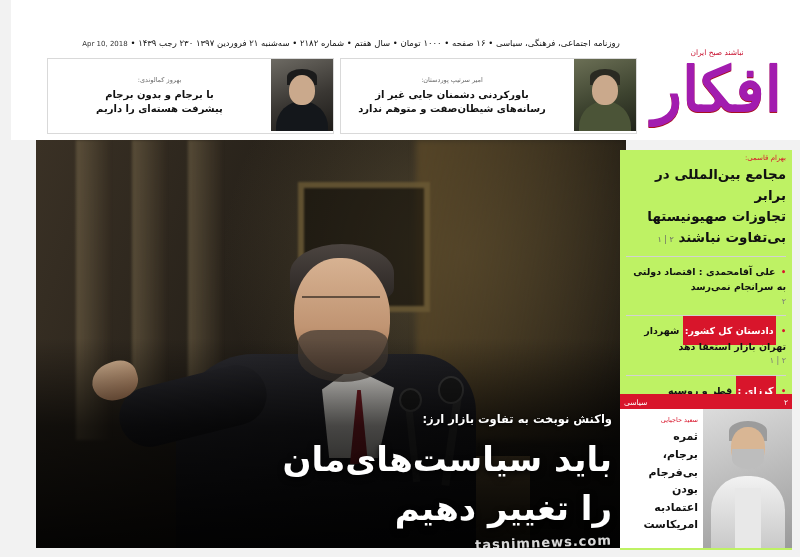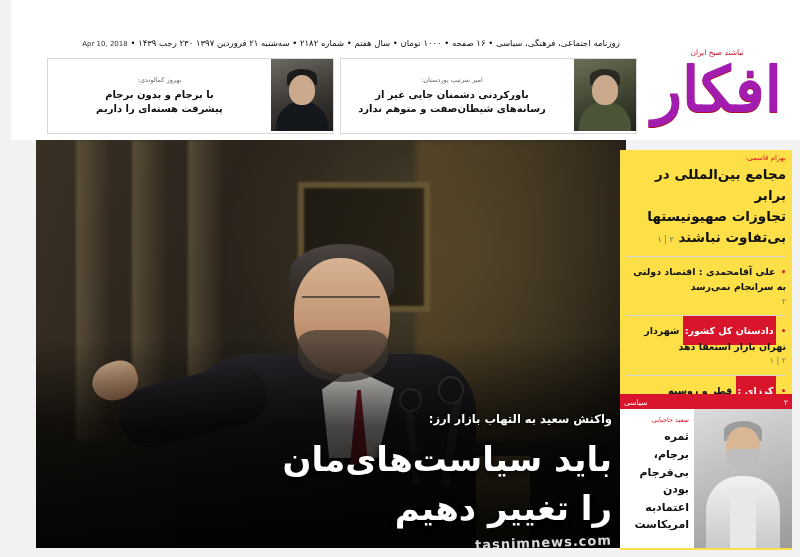--- a/index.html
+++ b/index.html
@@ -197,21 +197,21 @@
   }
   .hero-title{
     position:absolute;right:14px;bottom:16px;left:40px;
     color:#ffffff;direction:rtl;text-align:right;
     font-size:34px;font-weight:bold;line-height:1.42;
     text-shadow:0 2px 6px rgba(0,0,0,.95);
   }
   
   .sidebar{
     position:absolute;top:150px;right:8px;width:172px;height:400px;
-    background:#fde047;
+    background:#bef264;
     display:flex;flex-direction:column;
   }
   .sb-byline{
     font-size:7px;color:#d8152b;direction:rtl;text-align:right;
     padding:4px 6px 2px 6px;
   }
   .sb-lead{
     direction:rtl;text-align:right;padding:0 6px 6px 6px;
     font-size:13.5px;font-weight:bold;color:#111;line-height:1.55;
   }
@@ -232,21 +232,21 @@
     position:absolute;right:8px;bottom:9px;width:172px;height:152px;
     background:#ffffff;border-top:2px solid #d8152b;overflow:hidden;
   }
   .sb-card-bar{
     height:13px;background:#d8152b;color:#fff;font-size:7.5px;
     display:flex;align-items:center;justify-content:space-between;
     padding:0 4px;direction:rtl;
   }
   .sb-card-body{display:flex;flex-direction:row-reverse;height:139px;}
   .sb-card-text{
-    width:66px;padding:6px 5px 4px 3px;direction:rtl;text-align:right;
+    width:66px;padding:6px 5px 4px 12px;direction:rtl;text-align:right;
     font-size:11px;font-weight:bold;color:#111;line-height:1.6;
   }
   .sb-card-byline{font-size:6.5px;color:#d8152b;font-weight:normal;margin-bottom:3px;}
   .sb-card-photo{
     flex:1;position:relative;background:linear-gradient(160deg,#dcdcdc,#9a9a9a);
     overflow:hidden;
   }
   .c-face{
     position:absolute;left:50%;top:18px;transform:translateX(-50%);
     width:34px;height:40px;border-radius:48% 48% 44% 44%;background:#d9b694;
@@ -345,21 +345,21 @@
     <div class="person-head"></div>
     <div class="person-beard"></div>
     <div class="person-glass"></div>
     <div class="mic"></div>
     <div class="mic-head"></div>
     <div class="mic2"></div>
     <div class="mic2-head"></div>
 
     <div class="hero-grad"></div>
 
-    <div class="hero-kicker">واکنش سعید به التهاب بازار ارز:</div>
+    <div class="hero-kicker">واکنش نوبخت به تفاوت بازار ارز:</div>
     <div class="hero-title" style="white-space:pre-line">باید سیاست‌های‌مان
 را تغییر دهیم</div>
     <div class="watermark">tasnimnews.com</div>
   </div>
 
   <div class="sidebar">
 
     <div class="sb-byline">بهرام قاسمی:</div>
     <div class="sb-lead">
       <span style="white-space:pre-line">مجامع بین‌المللی در برابر

